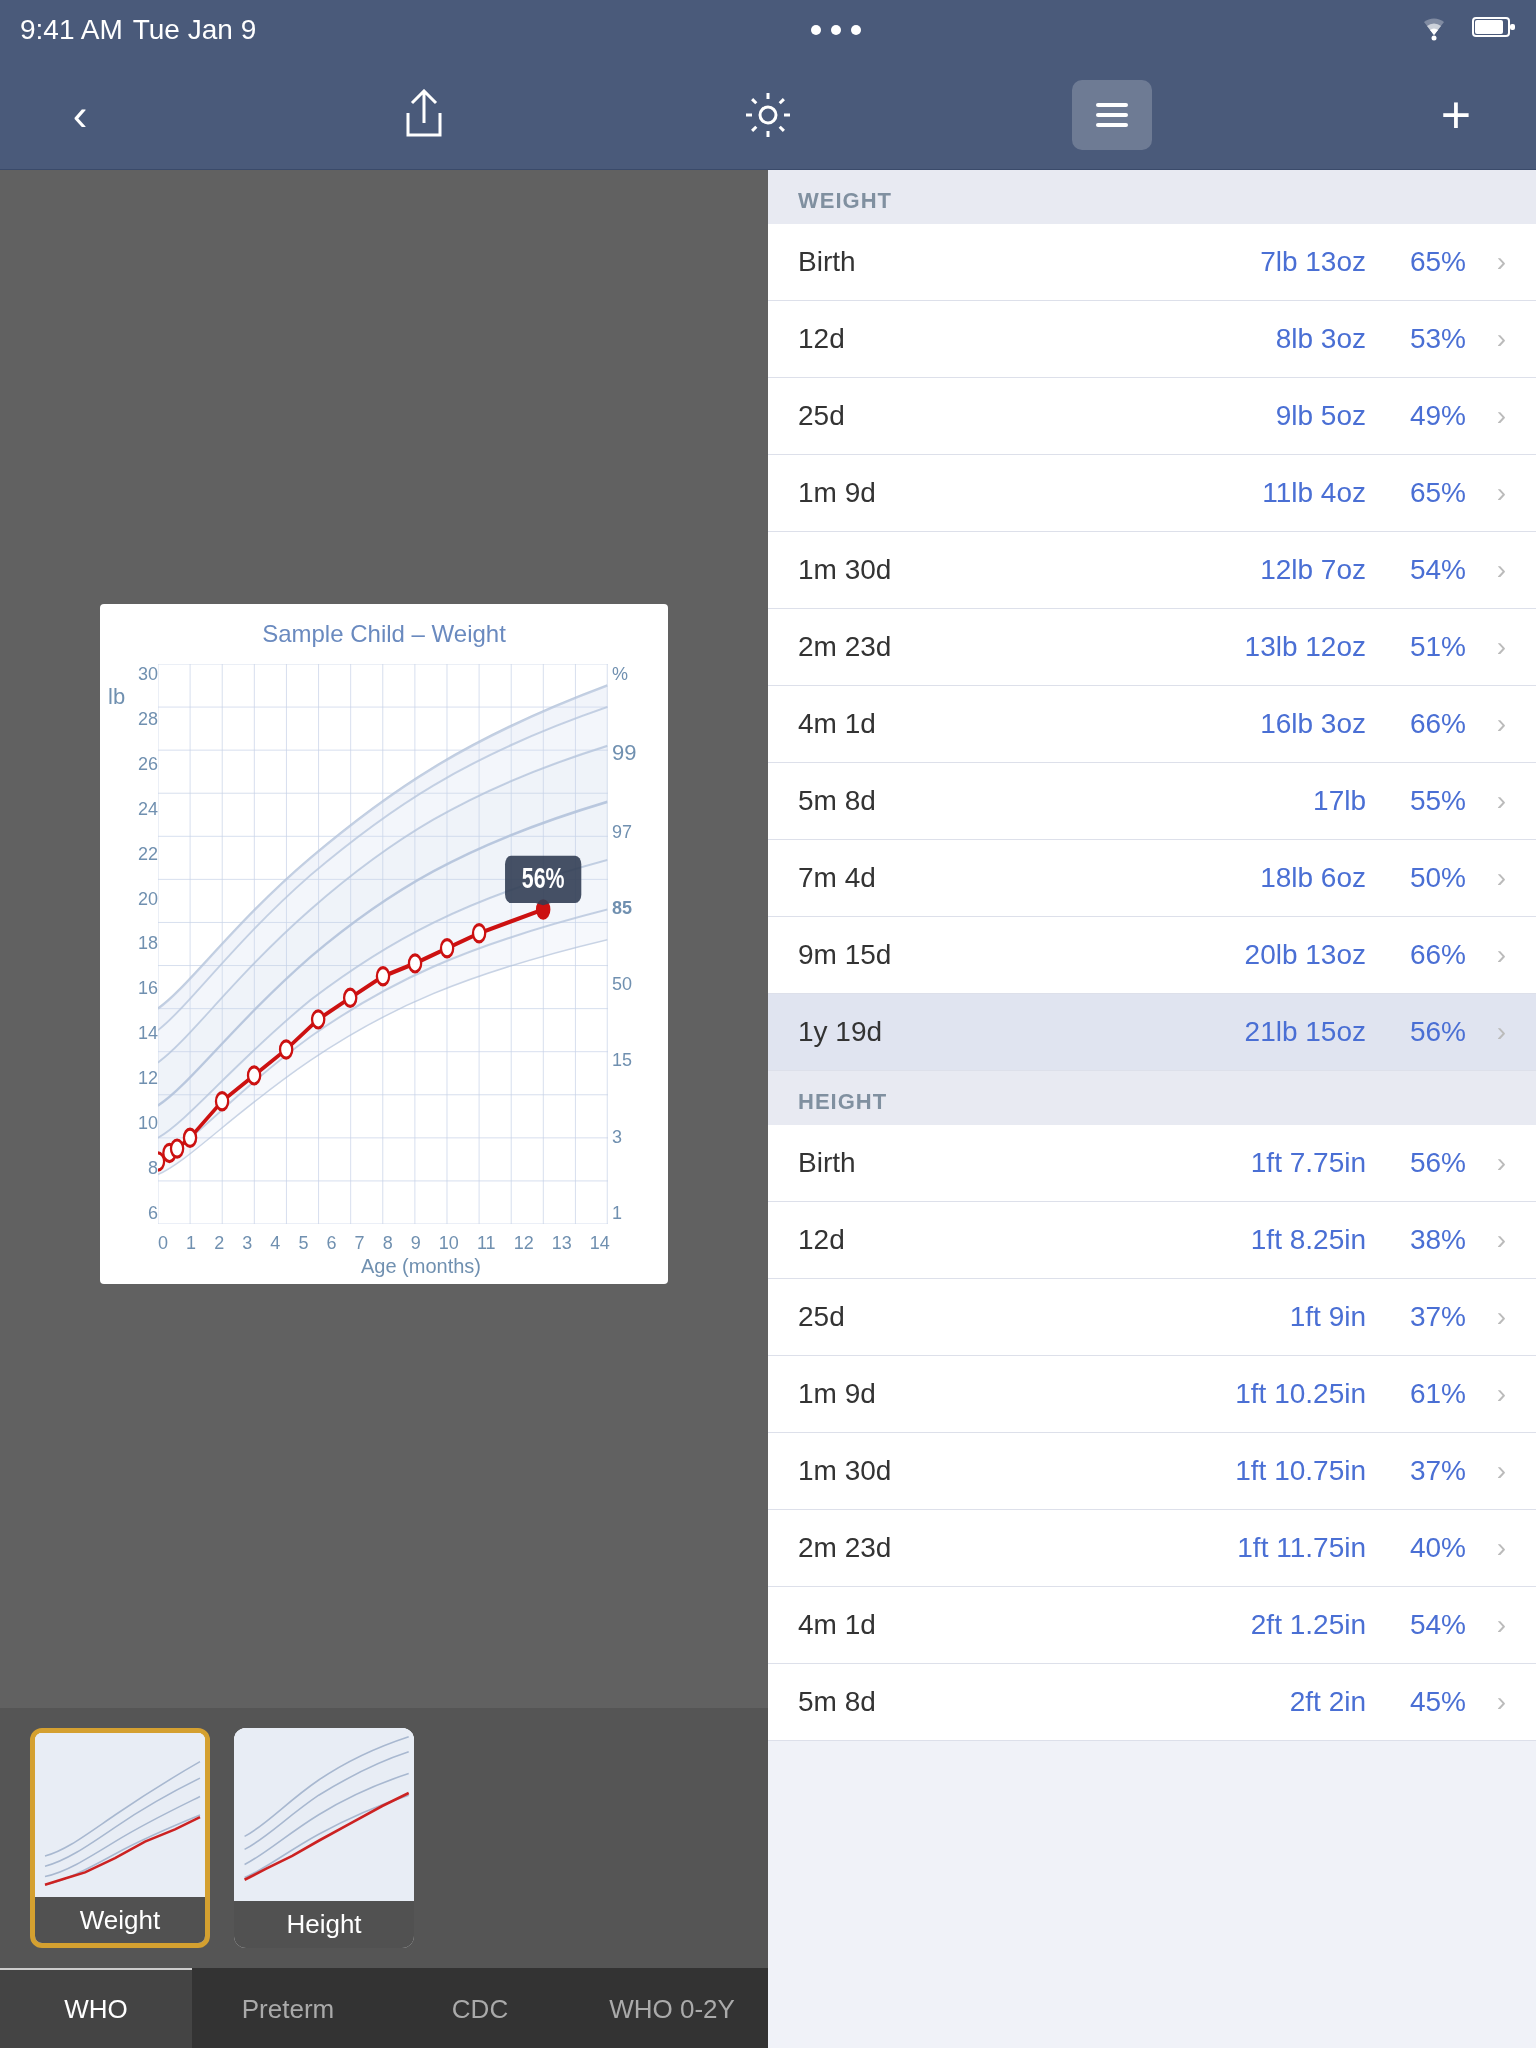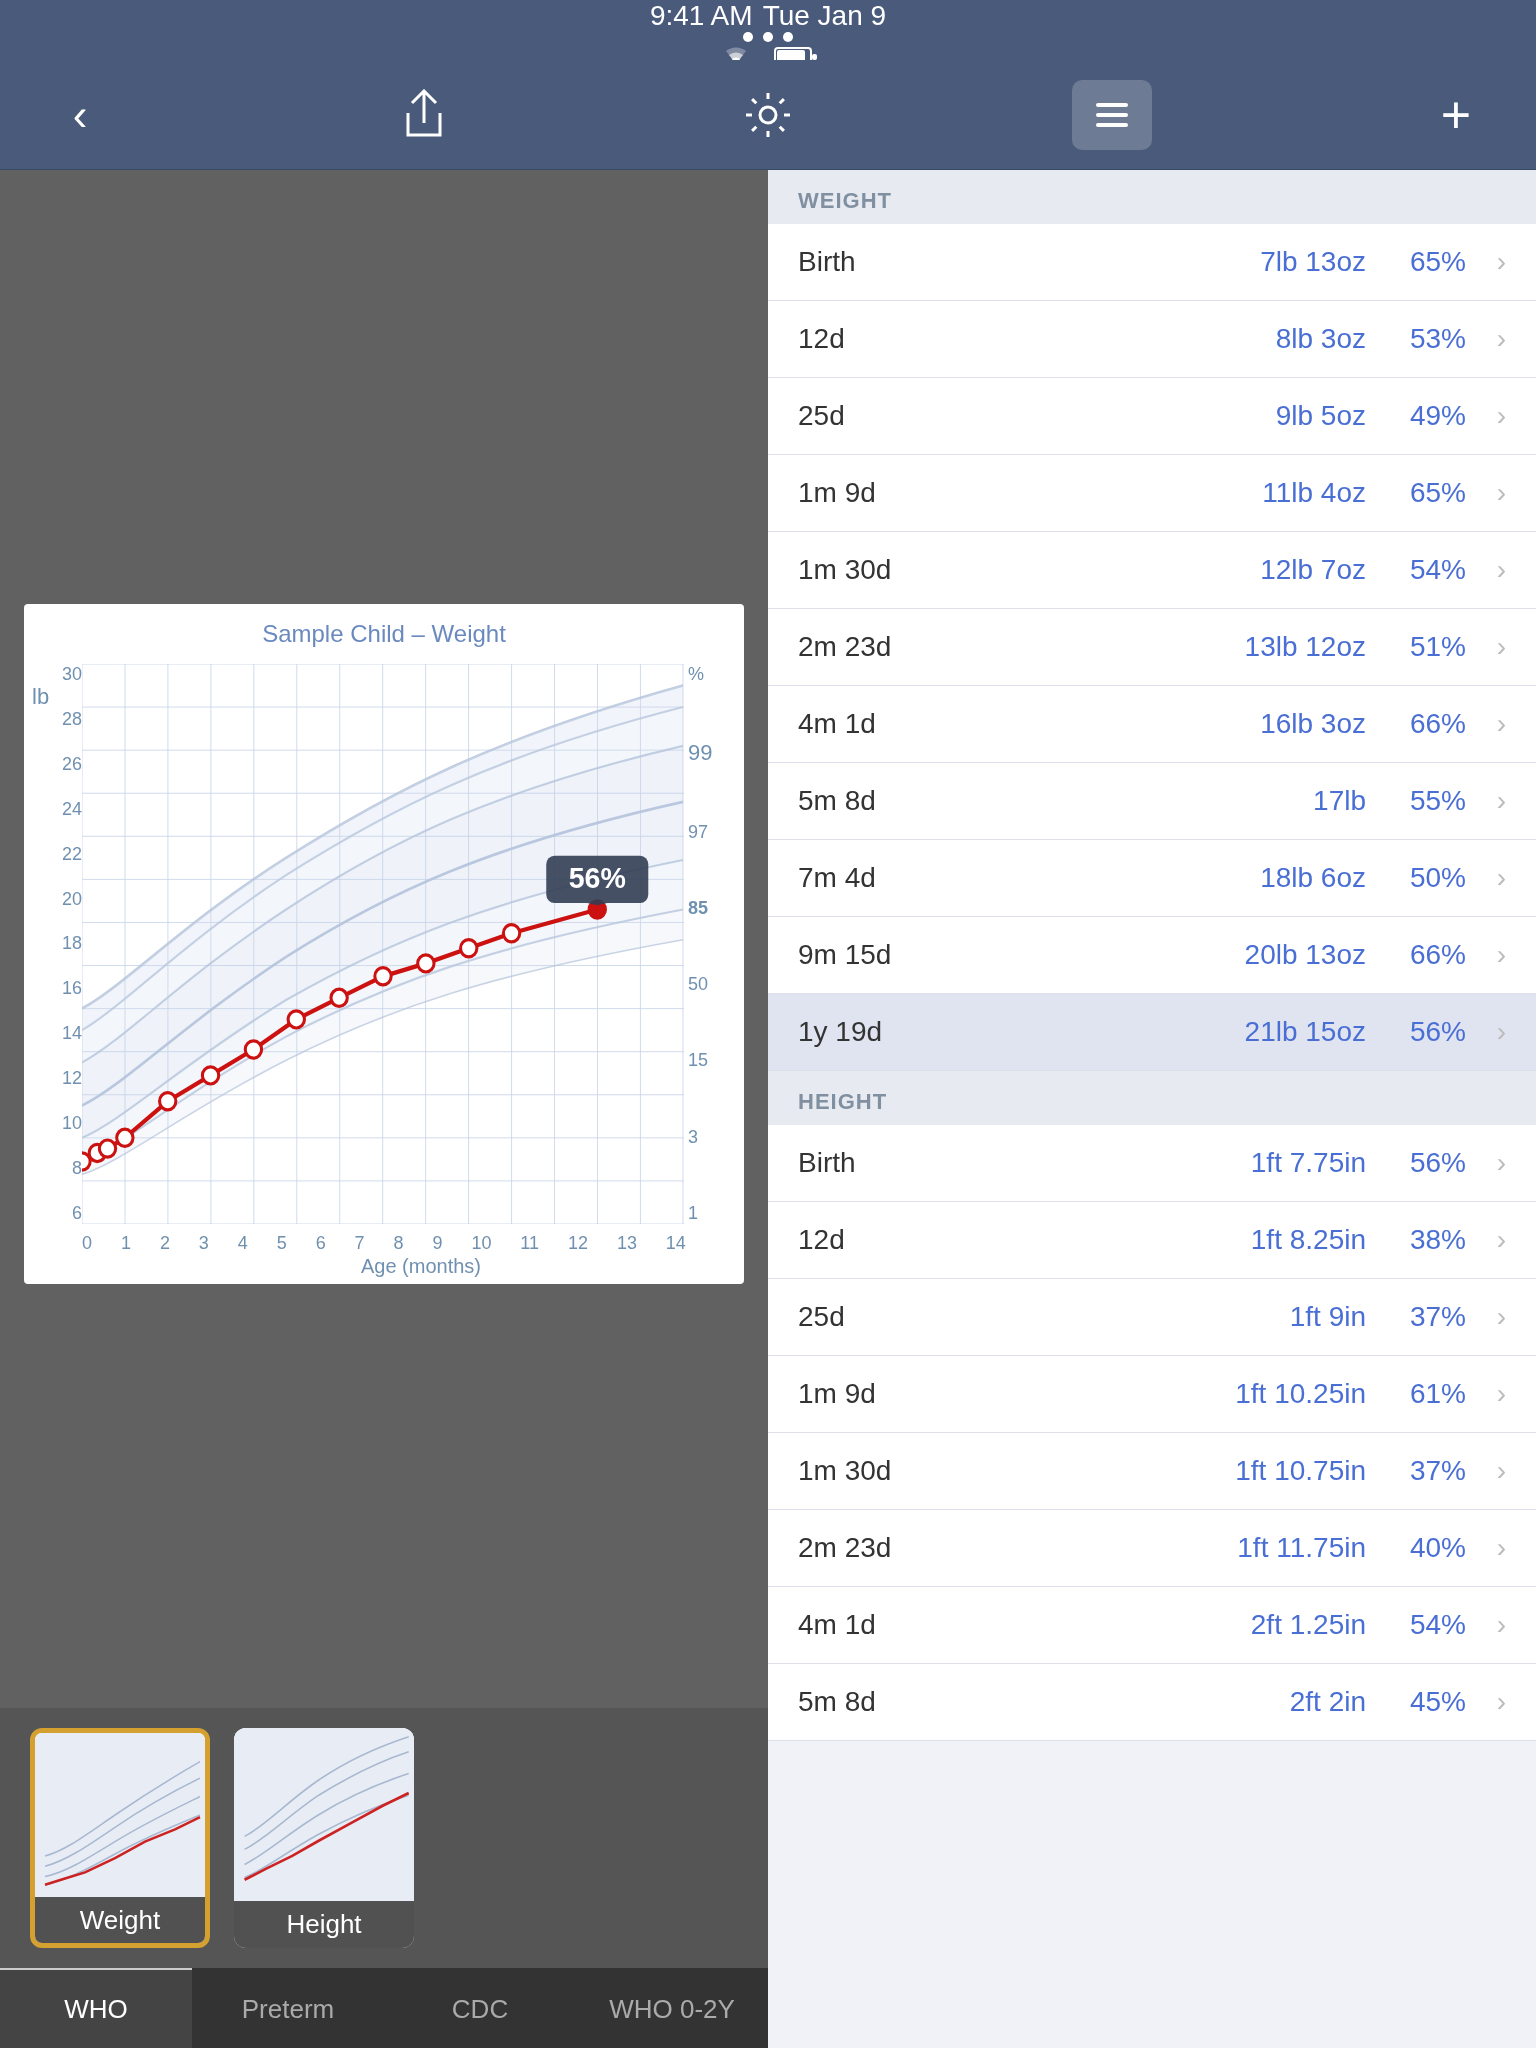--- a/index.html
+++ b/index.html
@@ -3,21 +3,21 @@
   <meta charset="utf-8">
   <meta name="viewport" content="width=1536">
   <style>
     * { box-sizing: border-box; margin: 0; padding: 0; }
     body { width: 1536px; height: 2048px; overflow: hidden; font-family: -apple-system, 'Helvetica Neue', Arial, sans-serif; background: #555; }
 
     
     .status-bar {
       position: absolute; top: 0; left: 0; right: 0; height: 60px;
       background: #4a5a7a; display: flex; align-items: center; justify-content: space-between;
-      padding: 0 44px; color: white; font-size: 28px; font-weight: 500; flex-direction: column;
+      padding: 0 20px; color: white; font-size: 28px; font-weight: 500;
     }
     .status-bar-left { display: flex; align-items: center; gap: 10px; }
     .status-bar-center { display: flex; gap: 10px; }
     .status-bar-right { display: flex; align-items: center; gap: 20px; }
     .status-dot { width: 10px; height: 10px; background: white; border-radius: 50%; }
 
     
     .nav-bar {
       position: absolute; top: 60px; left: 0; right: 0; height: 110px;
       background: #4a5a7a; display: flex; align-items: center; justify-content: space-between;
@@ -41,21 +41,21 @@
       background: #616161; display: flex; flex-direction: column;
     }
 
     
     .chart-area {
       flex: 1; background: #616161; display: flex; align-items: center; justify-content: center;
       padding: 20px 10px 10px;
     }
     .chart-container {
       background: white; border-radius: 4px;
-      width: 720px; height: 680px; position: relative; overflow: hidden;
+      width: 568px; height: 680px; position: relative; overflow: hidden;
     }
     .chart-title {
       position: absolute; top: 16px; left: 50%; transform: translateX(-50%);
       font-size: 24px; color: #6a8abf; white-space: nowrap;
     }
 
     
     .thumbnails {
       height: 260px; background: #555; display: flex; align-items: center;
       justify-content: flex-start; padding: 20px 30px; gap: 24px;

